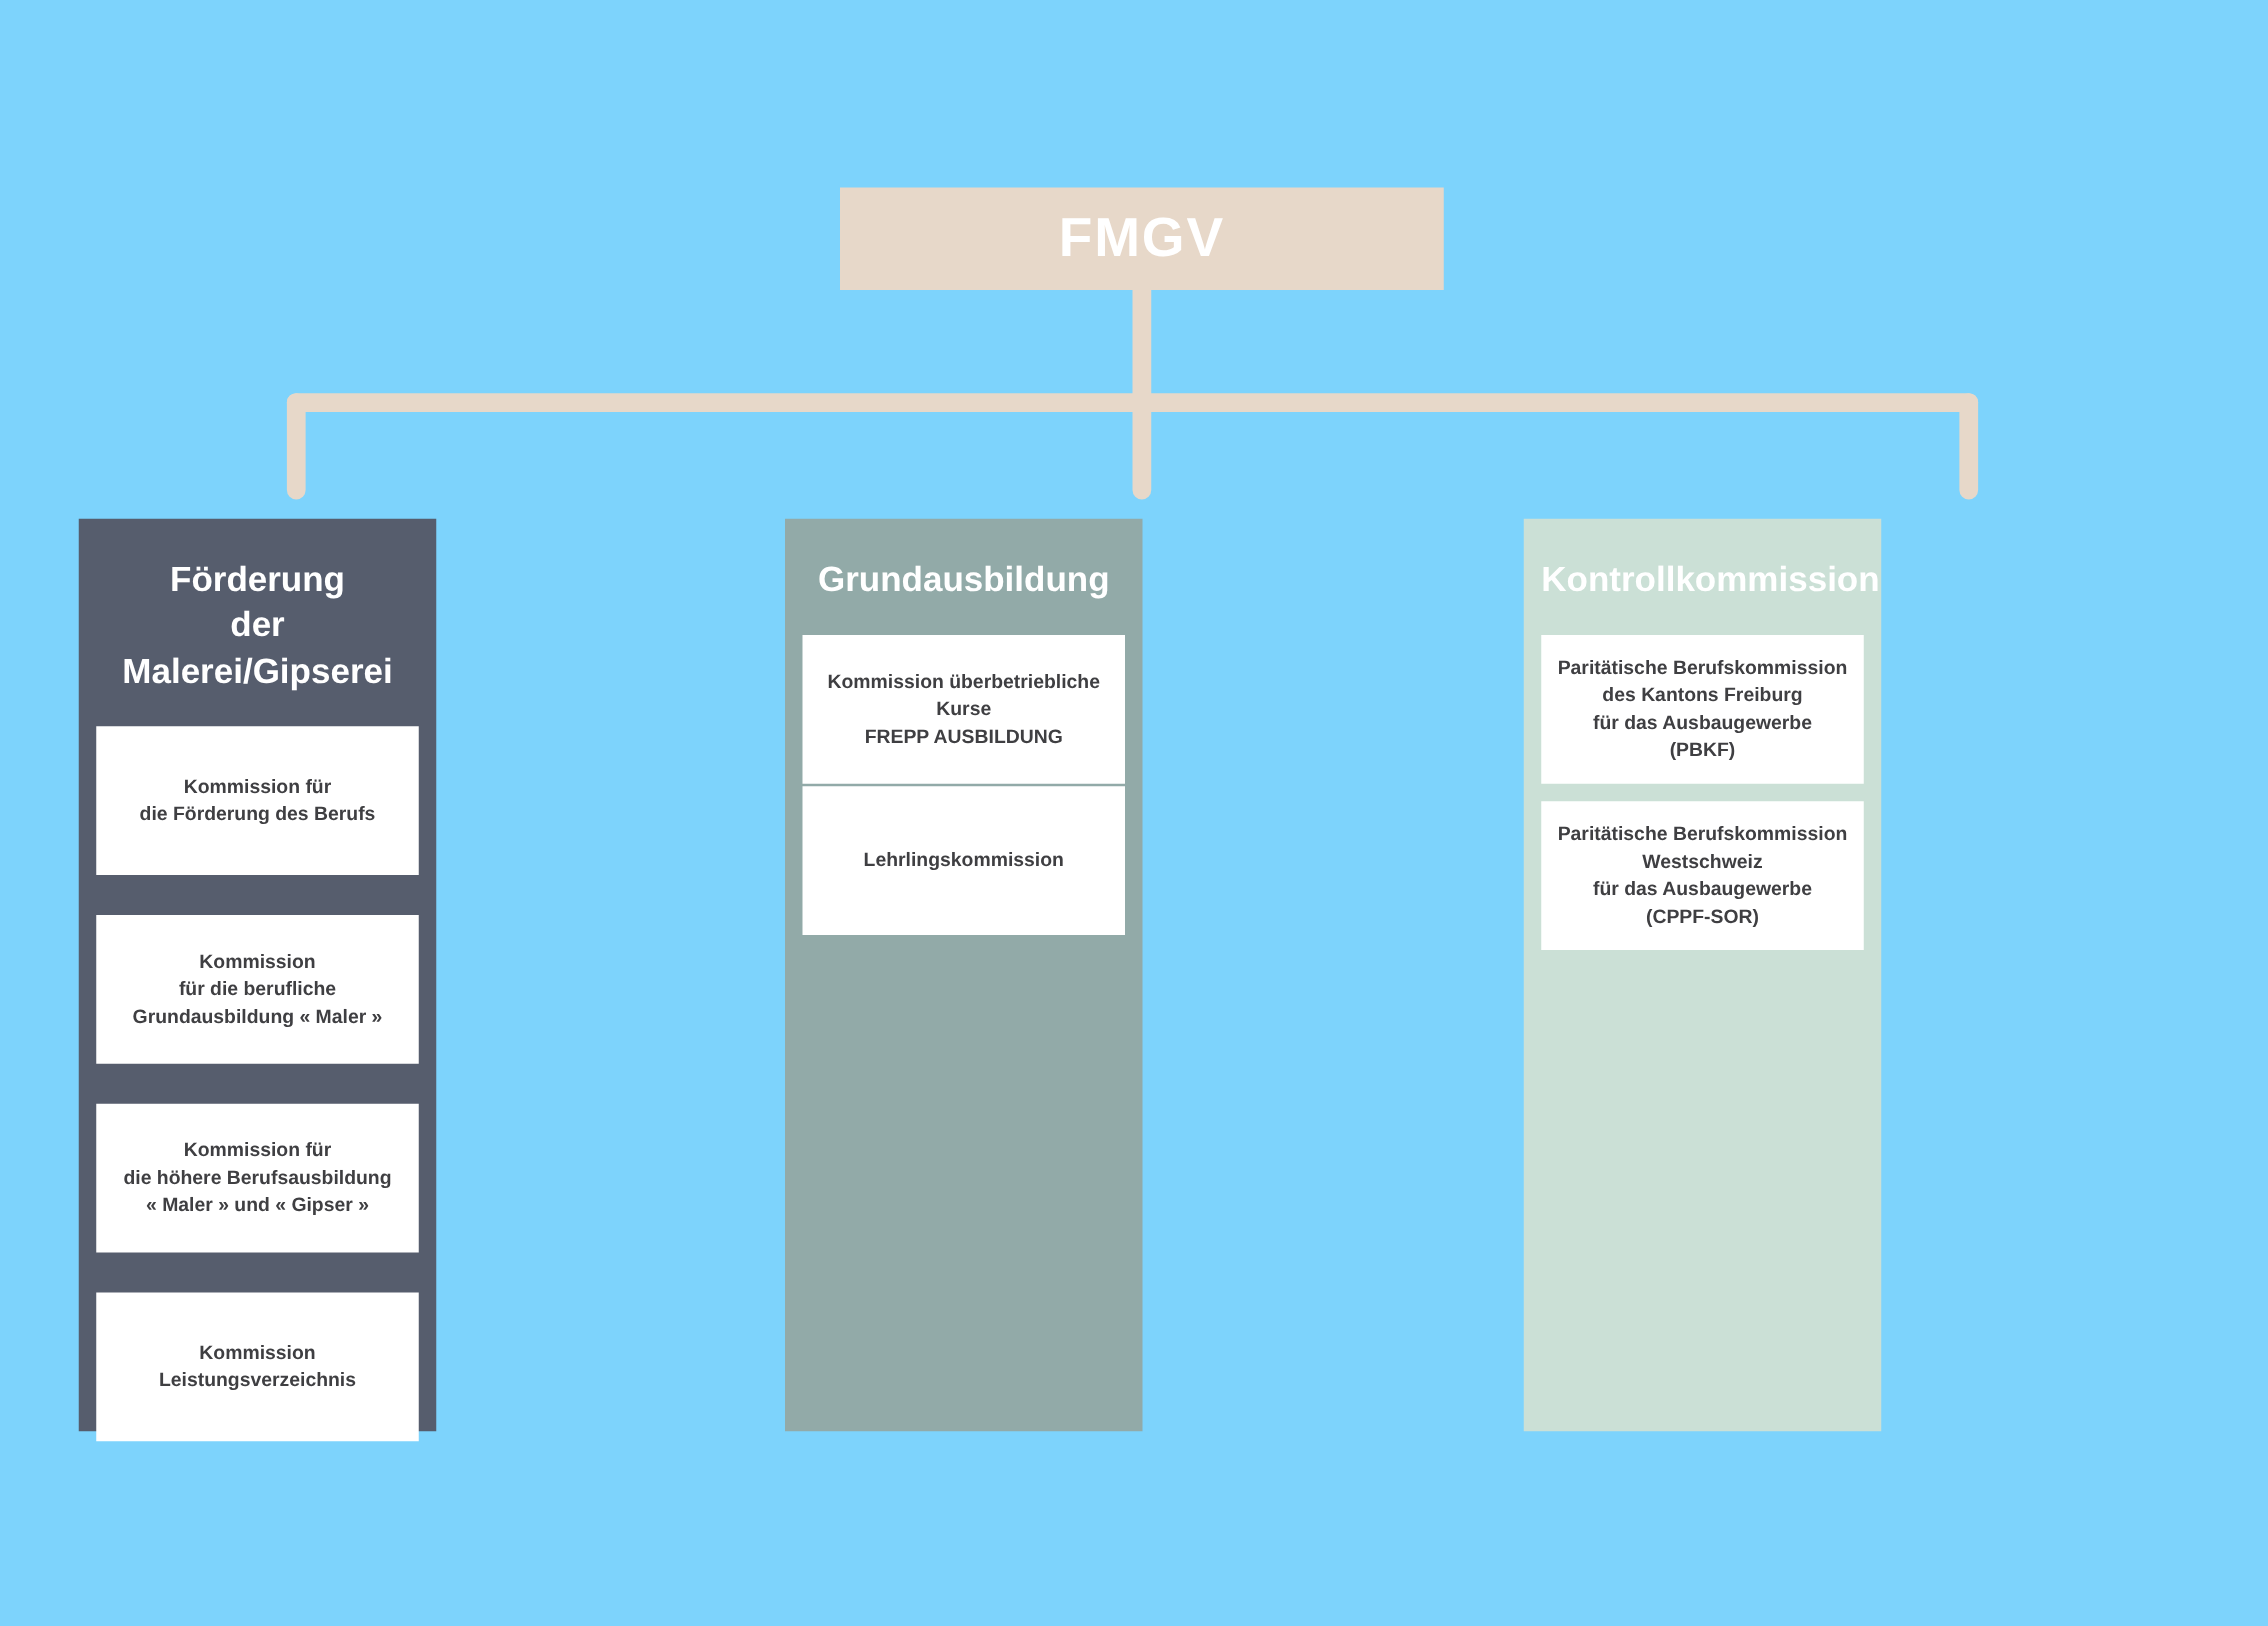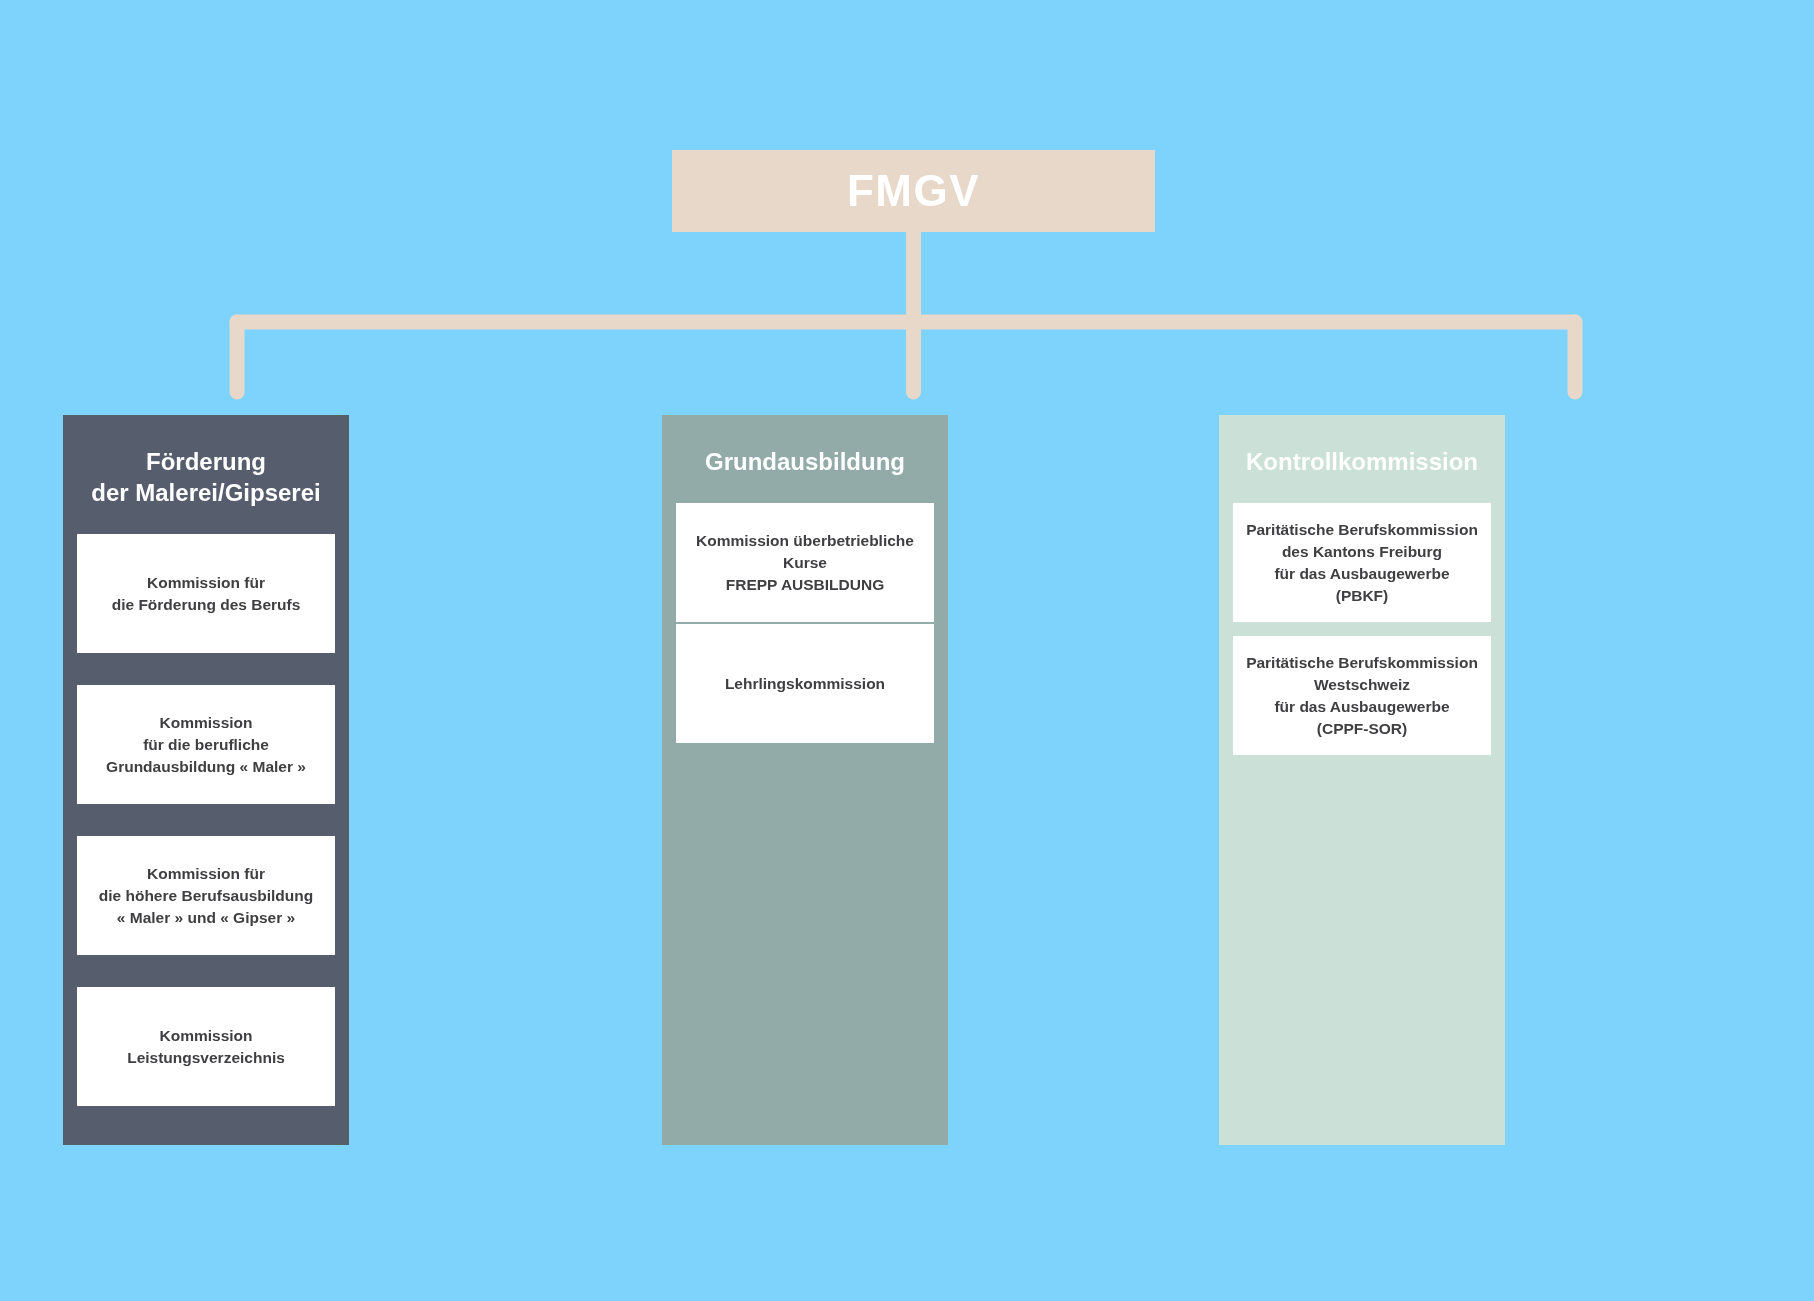--- a/index.html
+++ b/index.html
@@ -55,26 +55,26 @@
   
   .column {
     position: absolute;
     top: 415px;
     width: 286px;
     display: flex;
     flex-direction: column;
     align-items: center;
   }
   .column.col-0 { left: 63px;   height: 730px; background: #565d6d; }
-  .column.col-1 { left: 662px;  height: 730px; background: #92aaa8; }
+  .column.col-1 { left: 628px;  height: 730px; background: #92aaa8; }
   .column.col-2 { left: 1219px; height: 730px; background: #cbe0d6; }
 
   .column-title {
     color: #ffffff;
-    font-size: 24px;
+    font-size: 28px;
     font-weight: bold;
     line-height: 1.30;
     text-align: center;
     width: 258px;
     margin-top: 32px;
     white-space: pre-line;
   }
   .col-0 .column-title { margin-top: 31px; }
   .col-1 .column-title { margin-top: 31px; }
   .col-2 .column-title { margin-top: 31px; }

